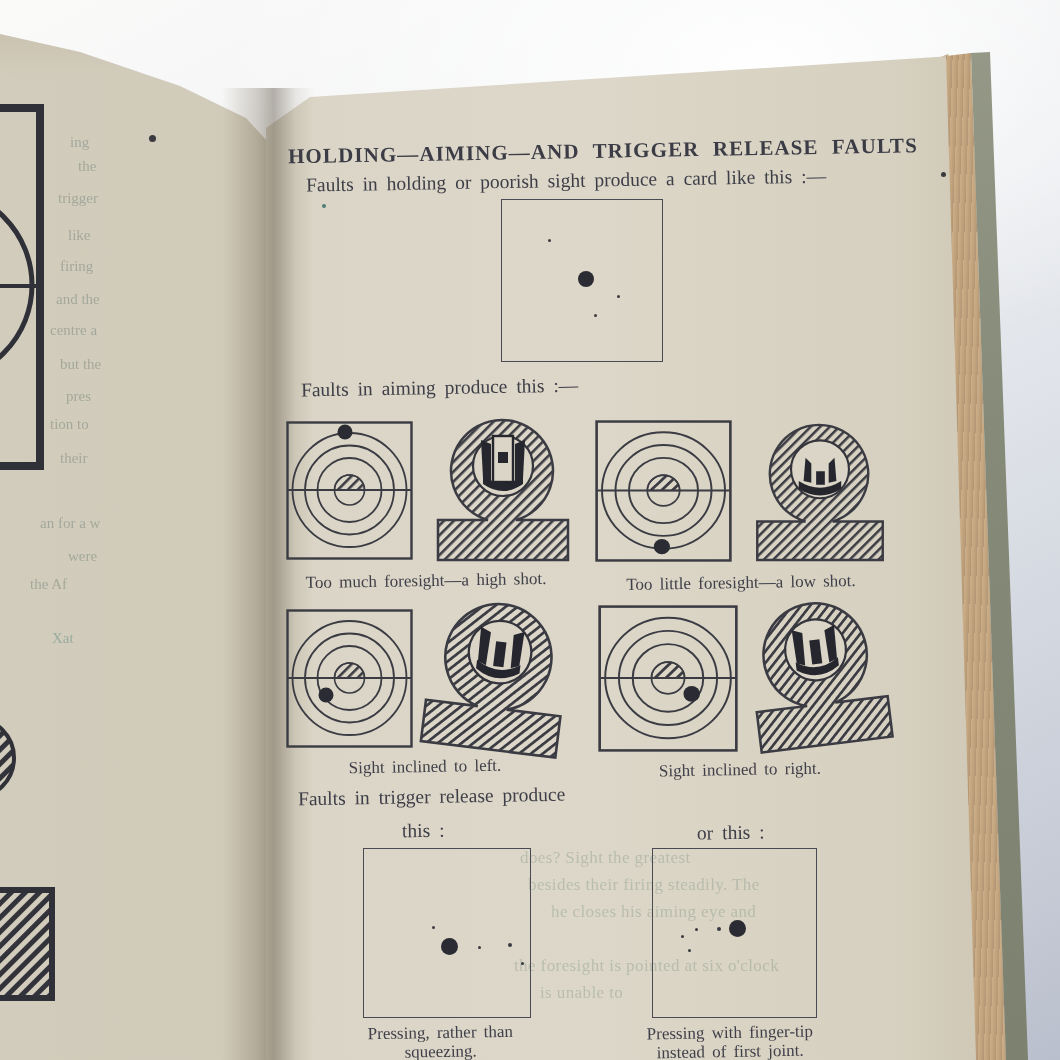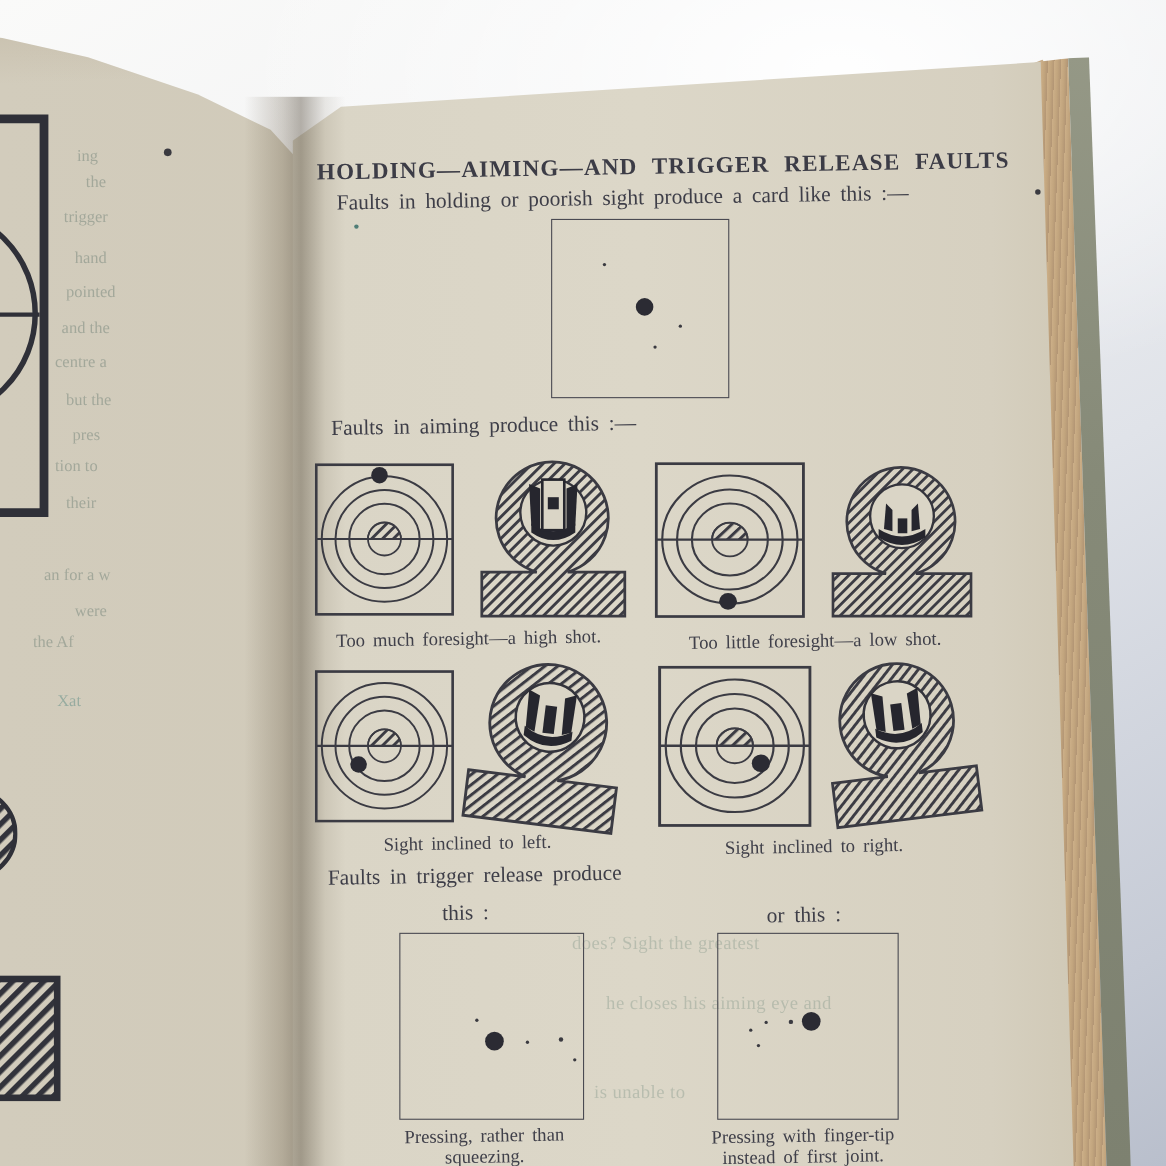--- a/index.html
+++ b/index.html
@@ -75,22 +75,22 @@
       <circle cx="-26" cy="40" r="40" fill="url(#hatchD)" stroke="#2f3038" stroke-width="4"></circle>
     </svg>
 
     <svg class="diagram" style="left:0;top:886px" width="58" height="118" viewBox="0 0 58 118">
       <rect x="-58" y="4" width="110" height="108" fill="url(#hatchD)" stroke="#2f3038" stroke-width="6"></rect>
     </svg>
 
     <span class="lp-ghost" style="left:70px;top:134px">ing</span>
     <span class="lp-ghost" style="left:78px;top:158px">the</span>
     <span class="lp-ghost" style="left:58px;top:190px">trigger</span>
-    <span class="lp-ghost" style="left:68px;top:227px">hand</span>
-    <span class="lp-ghost" style="left:60px;top:258px">pointed</span>
+    <span class="lp-ghost" style="left:68px;top:227px">like</span>
+    <span class="lp-ghost" style="left:60px;top:258px">firing</span>
     <span class="lp-ghost" style="left:56px;top:291px">and the</span>
     <span class="lp-ghost" style="left:50px;top:322px">centre a</span>
     <span class="lp-ghost" style="left:60px;top:356px">but the</span>
     <span class="lp-ghost" style="left:66px;top:388px">pres</span>
     <span class="lp-ghost" style="left:50px;top:416px">tion to</span>
     <span class="lp-ghost" style="left:60px;top:450px">their</span>
     <span class="lp-ghost" style="left:40px;top:515px">an for a w</span>
     <span class="lp-ghost" style="left:68px;top:548px">were</span>
     <span class="lp-ghost" style="left:30px;top:576px">the Af</span>
     <span class="lp-ghost" style="left:52px;top:630px;color:#5f8d86;opacity:.5">Xat</span>
@@ -98,21 +98,23 @@
   </div>
 
   <div class="right-page"></div>
   <div class="page-stack"></div>
   <div class="cover-edge"></div>
   <div class="gutter"></div>
 
   <div class="content">
 
     <div class="ghost" style="left:520px;top:848px">does? Sight the greatest</div>
+    <div class="ghost" style="left:528px;top:875px">besides their firing steadily. The</div>
     <div class="ghost" style="left:551px;top:902px">he closes his aiming eye and</div>
+    <div class="ghost" style="left:514px;top:956px">the foresight is pointed at six o'clock</div>
     <div class="ghost" style="left:540px;top:983px">is unable to</div>
 
     <div class="txt heading" style="left:288px;top:139px;width:600px">HOLDING—AIMING—AND TRIGGER RELEASE FAULTS</div>
     <div class="txt body-line" style="left:306px;top:170px">Faults in holding or poorish sight produce a card like this :—</div>
 
     <div class="card" style="left:501px;top:199px;width:160px;height:161px">
       <div class="dot" style="left:76px;top:71px;width:16px;height:16px"></div>
       <div class="speck" style="left:46px;top:39px;width:3px;height:3px"></div>
       <div class="speck" style="left:115px;top:95px;width:3px;height:3px"></div>
       <div class="speck" style="left:92px;top:114px;width:3px;height:3px"></div>

